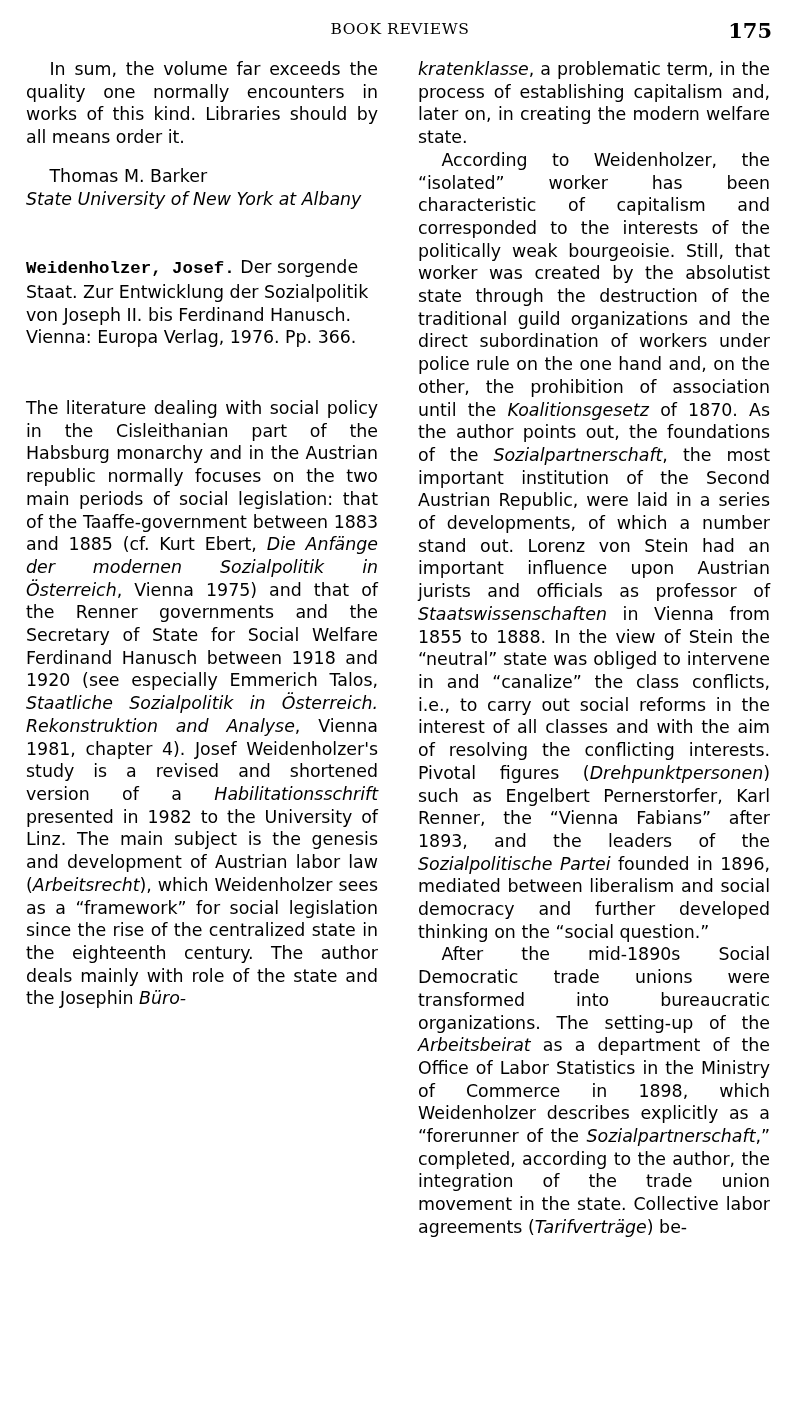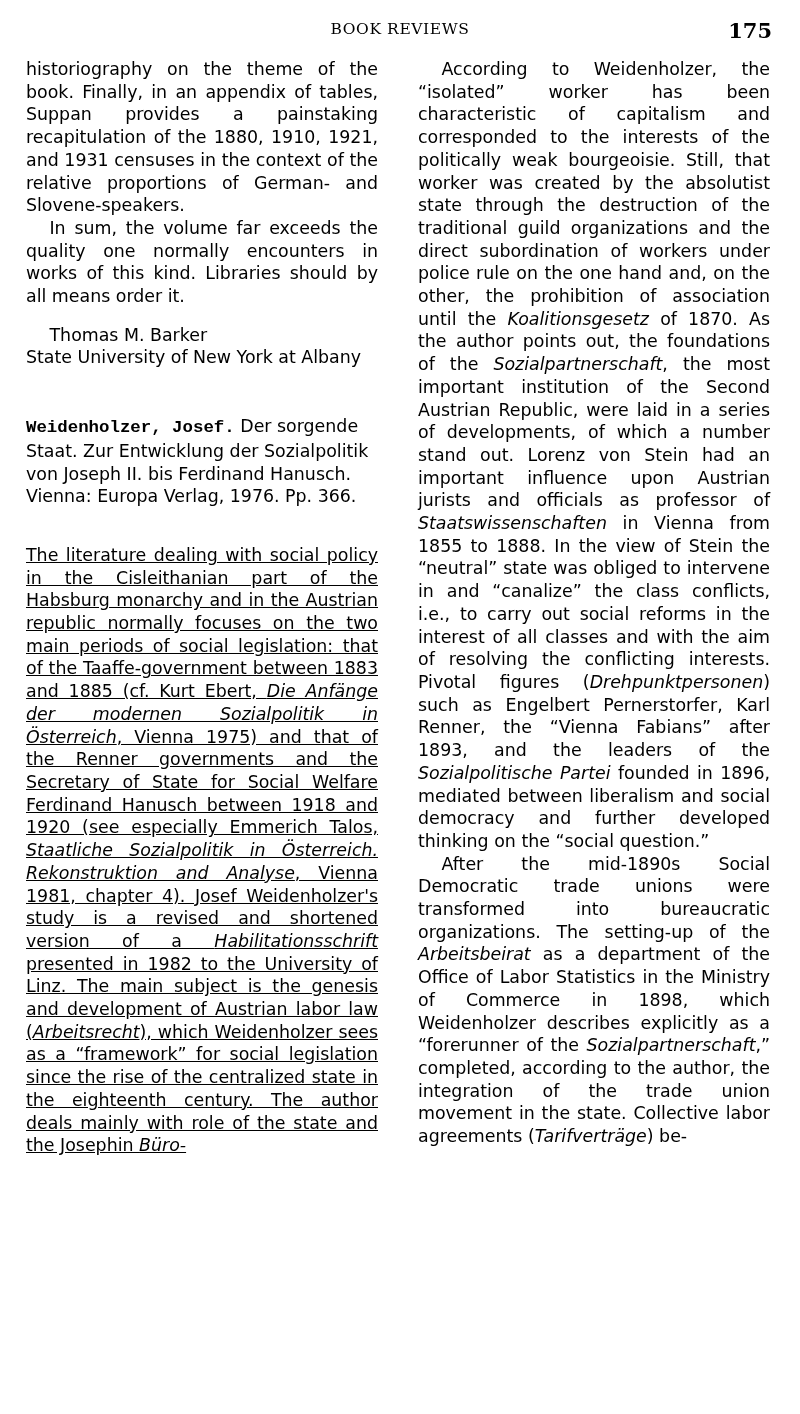--- a/index.html
+++ b/index.html
@@ -64,70 +64,70 @@
   p.indent {
     text-indent: 1.35em;
   }
   .sig {
     margin-top: 16px;
     text-indent: 1.35em;
     line-height: 1.305;
   }
   .sig .aff {
     display: block;
+    font-style: italic;
     text-indent: 0;
   }
   .head-entry {
     margin-top: 46px;
     line-height: 1.305;
     text-align: left;
   }
   .head-entry .author {
     font-weight: bold;
     font-family: Liberation Mono, monospace;
   }
   .head-entry .title {
   }
   .body-start {
-    margin-top: 36px;
-    text-decoration: underline;
+    margin-top: 48px;
   }
   .it { font-style: italic; }
 </style>
 </head>
 <body>
 
 <div class="page">
 
   <div class="running-head">
     <div class="rh-title">BOOK REVIEWS</div>
     <div class="rh-folio">175</div>
   </div>
 
   <div class="columns">
 
     <div class="col">
 
-      <p>historiography on the theme of the book. Finally, in an appendix of tables, Suppan provides a painstaking recapitulation of the 1880, 1910, 1921, and 1931 censuses in the context of the relative proportions of German- and Slovene-speakers.</p>
 
       <p class="indent">In sum, the volume far exceeds the quality one normally encounters in works of this kind. Libraries should by all means order it.</p>
 
       <div class="sig">
         <span>Thomas M. Barker</span>
         <span class="aff">State University of New York at Albany</span>
       </div>
 
       <p class="head-entry"><span class="author">Weidenholzer, Josef.</span> <span class="title">Der sorgende Staat. Zur Entwicklung der Sozialpolitik von Joseph II. bis Ferdinand Hanusch.</span> <span>Vienna: Europa Verlag, 1976. Pp. 366.</span></p>
 
       <p class="body-start"><span>The literature dealing with social policy in the Cisleithanian part of the Habsburg monarchy and in the Austrian republic normally focuses on the two main periods of social legislation: that of the Taaffe-government between 1883 and 1885 (cf. Kurt Ebert, </span><span class="it">Die Anfänge der modernen Sozialpolitik in Österreich</span><span>, Vienna 1975) and that of the Renner governments and the Secretary of State for Social Welfare Ferdinand Hanusch between 1918 and 1920 (see especially Emmerich Talos, </span><span class="it">Staatliche Sozialpolitik in Österreich. Rekonstruktion and Analyse</span><span>, Vienna 1981, chapter 4). Josef Weidenholzer's study is a revised and shortened version of a </span><span class="it">Habilitationsschrift</span><span> presented in 1982 to the University of Linz. The main subject is the genesis and development of Austrian labor law (</span><span class="it">Arbeitsrecht</span><span>), which Weidenholzer sees as a “framework” for social legislation since the rise of the centralized state in the eighteenth century. The author deals mainly with role of the state and the Josephin </span><span class="it">Büro-</span></p>
 
     </div>
 
     <div class="col">
 
+      <p><span class="it">kratenklasse</span><span>, a problematic term, in the process of establishing capitalism and, later on, in creating the modern welfare state.</span></p>
 
       <p class="indent"><span>According to Weidenholzer, the “isolated” worker has been characteristic of capitalism and corresponded to the interests of the politically weak bourgeoisie. Still, that worker was created by the absolutist state through the destruction of the traditional guild organizations and the direct subordination of workers under police rule on the one hand and, on the other, the prohibition of association until the </span><span class="it">Koalitionsgesetz</span><span> of 1870. As the author points out, the foundations of the </span><span class="it">Sozialpartnerschaft</span><span>, the most important institution of the Second Austrian Republic, were laid in a series of developments, of which a number stand out. Lorenz von Stein had an important influence upon Austrian jurists and officials as professor of </span><span class="it">Staatswissenschaften</span><span> in Vienna from 1855 to 1888. In the view of Stein the “neutral” state was obliged to intervene in and “canalize” the class conflicts, i.e., to carry out social reforms in the interest of all classes and with the aim of resolving the conflicting interests. Pivotal figures (</span><span class="it">Drehpunktpersonen</span><span>) such as Engelbert Pernerstorfer, Karl Renner, the “Vienna Fabians” after 1893, and the leaders of the </span><span class="it">Sozialpolitische Partei</span><span> founded in 1896, mediated between liberalism and social democracy and further developed thinking on the “social question.”</span></p>
 
       <p class="indent"><span>After the mid-1890s Social Democratic trade unions were transformed into bureaucratic organizations. The setting-up of the </span><span class="it">Arbeitsbeirat</span><span> as a department of the Office of Labor Statistics in the Ministry of Commerce in 1898, which Weidenholzer describes explicitly as a “forerunner of the </span><span class="it">Sozialpartnerschaft</span><span>,” completed, according to the author, the integration of the trade union movement in the state. Collective labor agreements (</span><span class="it">Tarifverträge</span><span>) be-</span></p>
 
     </div>
 
   </div>
 
 </div>

